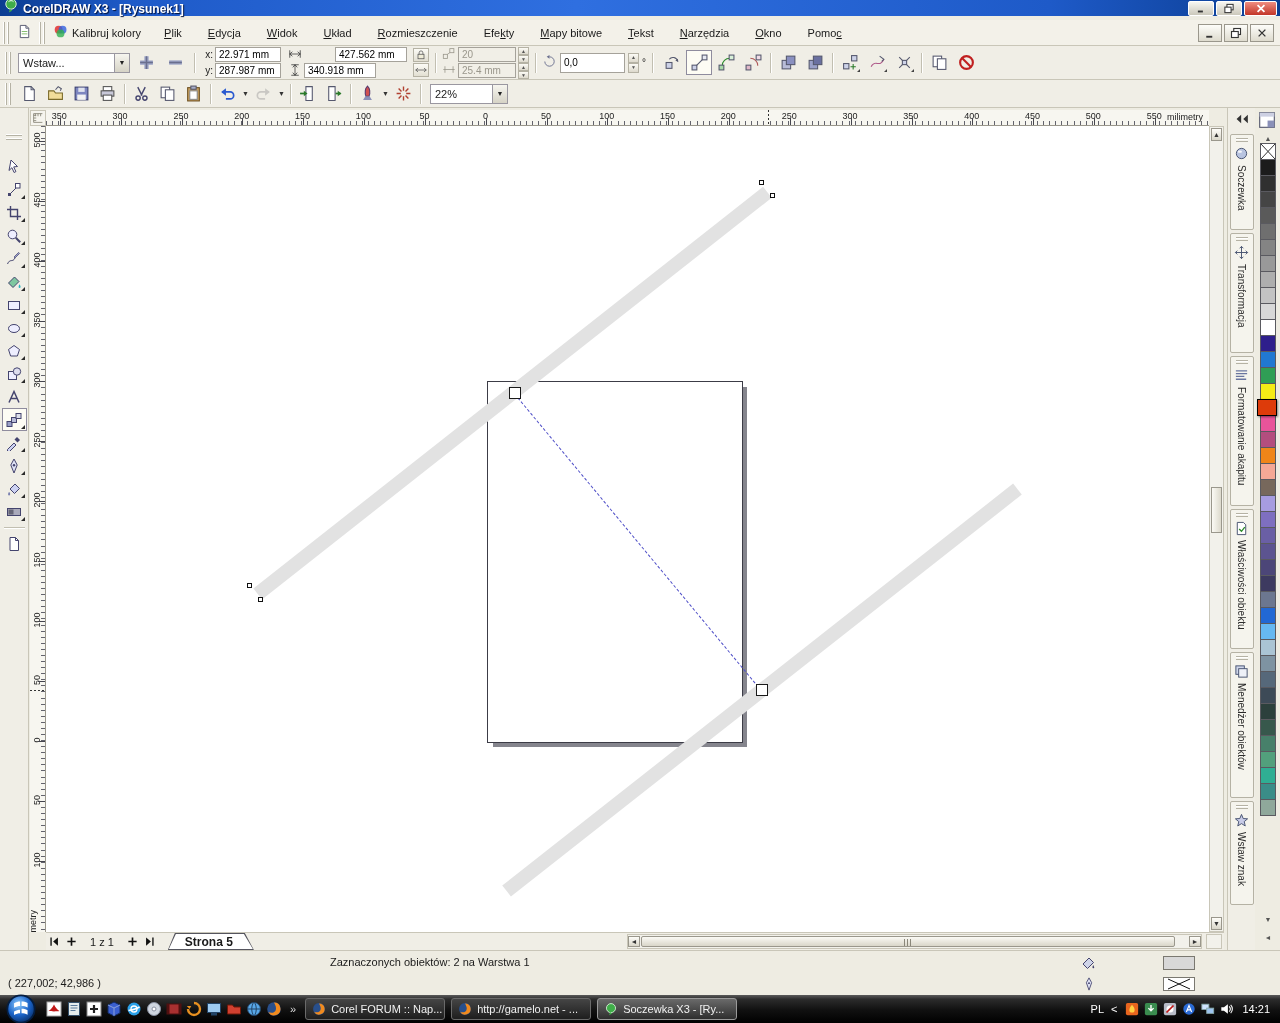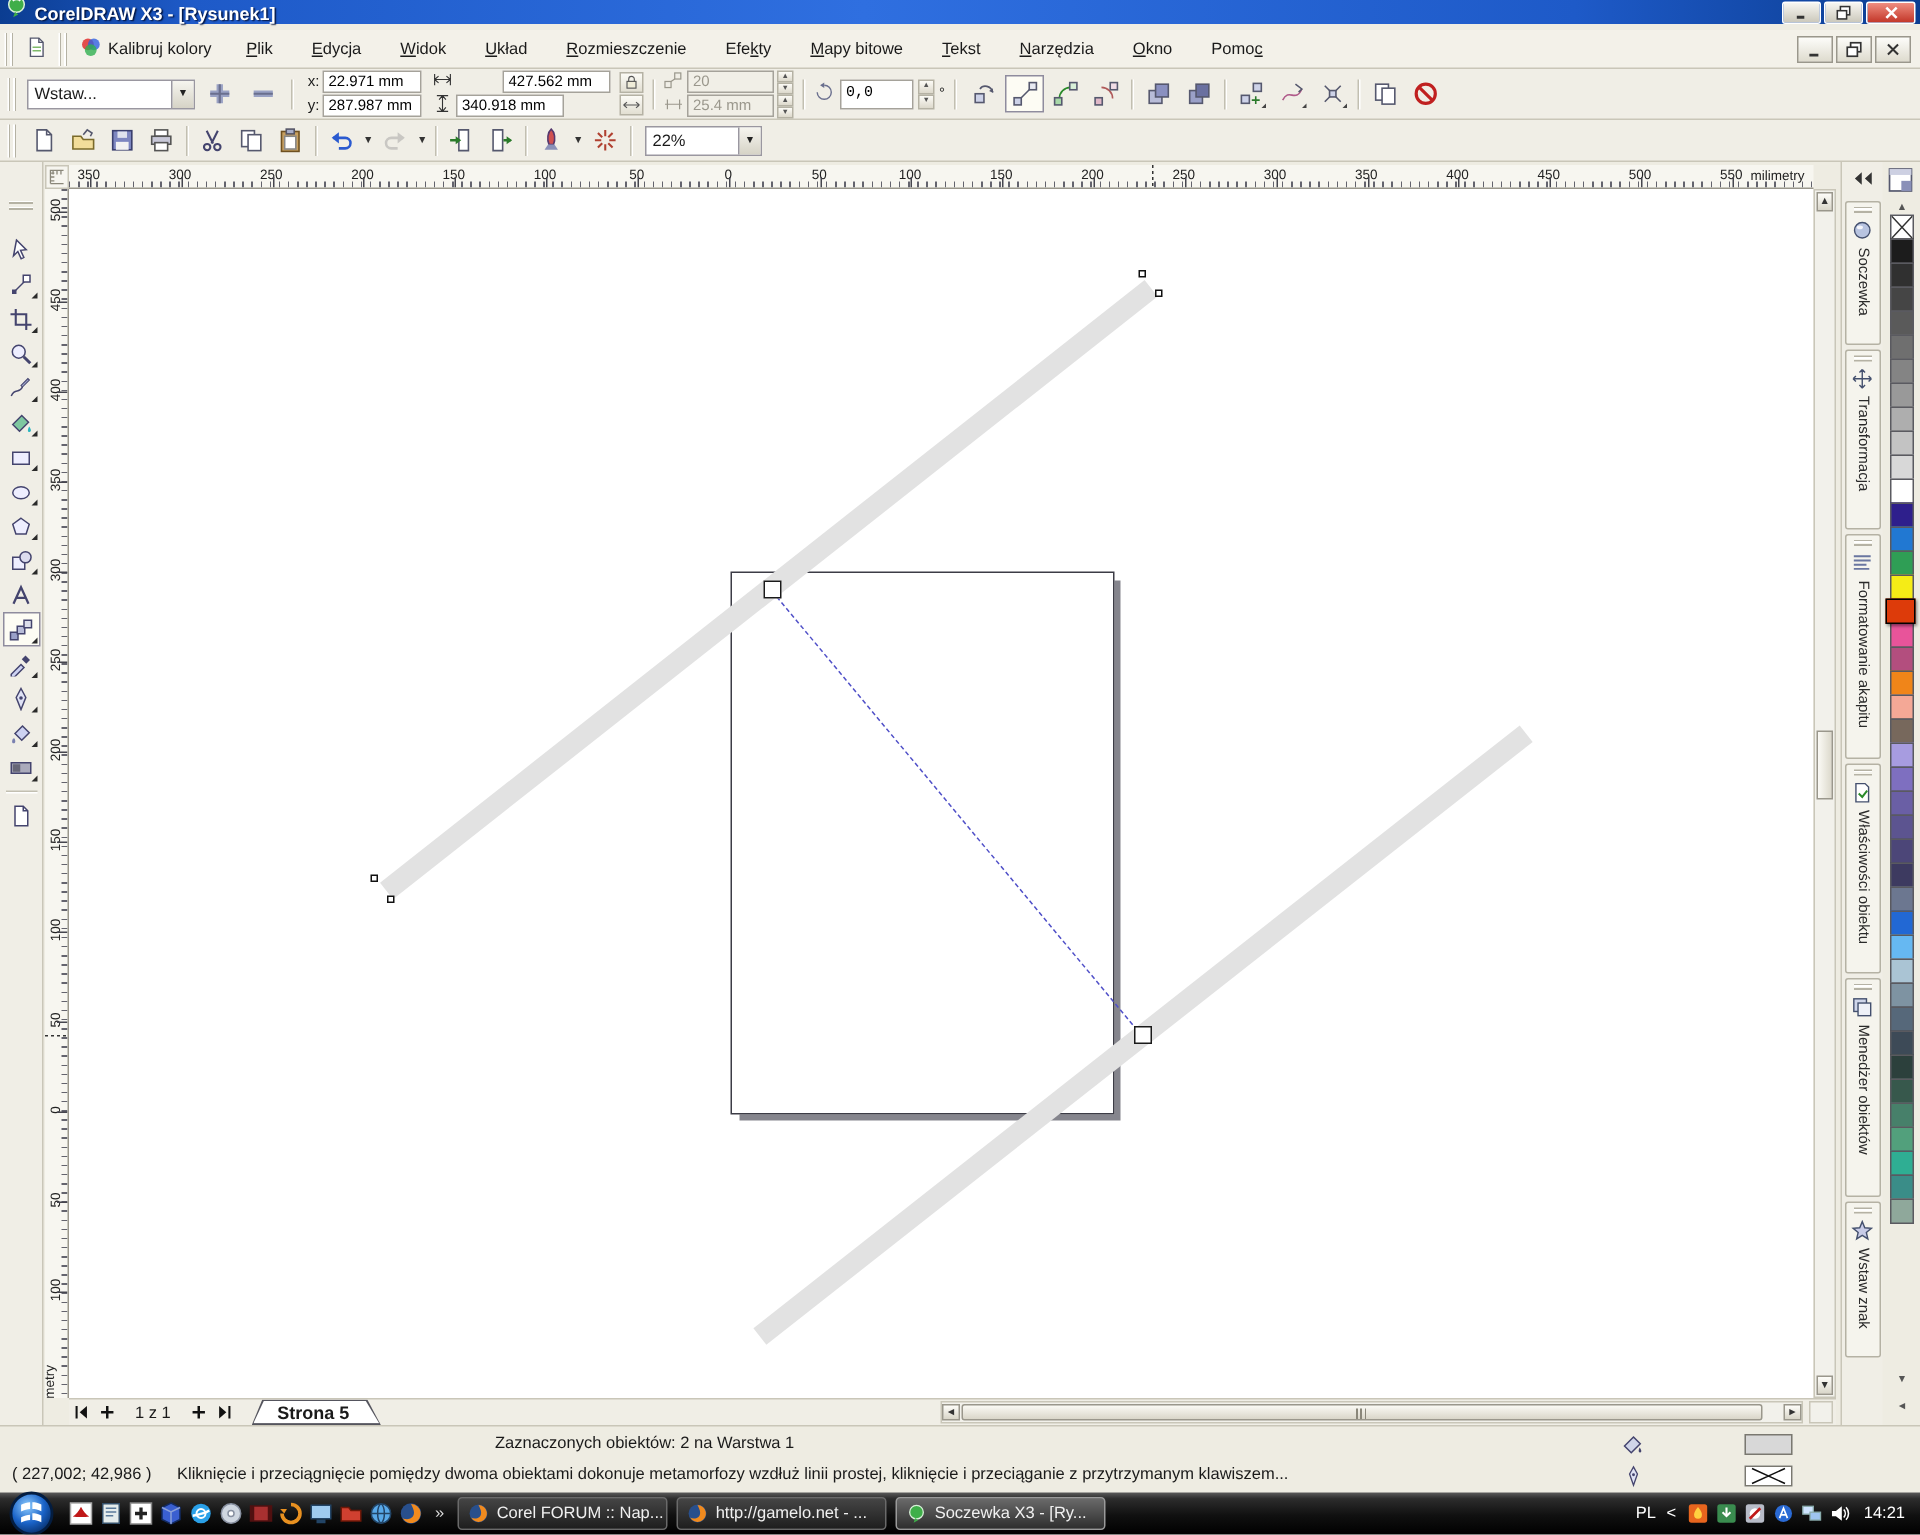--- a/index.html
+++ b/index.html
@@ -308,21 +308,21 @@
             <span>▲</span>
             <span>▼</span>
           </span>
         </span>
     </span>
     <span class="sep"></span>
     <span><svg width="15" height="15" viewBox="0 0 16 16">
           <path d="M8 3a5 5 0 1 1-5 5" fill="none" stroke="#6a6f8e"></path>
           <path d="M8 1v4L5 3z" fill="#6a6f8e"></path>
         </svg></span>
-    <input class="fld" style="width: 49px; height: 20px; font-family: Liberation Mono, monospace;" readonly="" value="0,0">
+    <input class="fld" style="width: 65px; height: 20px;" readonly="" value="0,0">
     <span class="spin" style="height:20px">
         <span>▲</span>
         <span>▼</span>
       </span>
     <span style="font-size:10px">°</span>
     <span class="sep"></span>
     <span id="prop-buttons" style="display:flex;align-items:center;gap:1px">
         <span class="pbtn">
           <span style="display: inline-flex;">
             <svg width="17" height="17" viewBox="0 0 16 16">
@@ -961,21 +961,20 @@
         <div class="swatch" style="background: rgb(58, 141, 136);"></div>
         <div class="swatch" style="background: rgb(143, 168, 155);"></div>
       </div>
     <div class="pal-arrow" id="pal-down">▼</div>
     <div class="pal-arrow" id="pal-expand">◄</div>
   </div>
 
   <div id="statusbar">
     <span id="st-sel">Zaznaczonych obiektów:  2  na Warstwa 1</span>
     <span id="st-coord">( 227,002; 42,986 )</span>
-    <span id="st-hint">Kliknięcie i przeciągnięcie pomiędzy dwoma obiektami dokonuje metamorfozy wzdłuż linii prostej, kliknięcie i przeciąganie z przytrzymanym klawiszem...</span>
     <span class="st-ico" style="left:1080px;top:4px"><svg width="16" height="16" viewBox="0 0 16 16">
           <path d="M3 9l6-6 4.5 4.5-6 6z" fill="#cfd4e8" stroke="#44446e"></path>
           <path d="M13.2 10c1 1.6 1.6 3 .3 3.3-1.2.3-1.4-1.7-.3-3.3z" fill="#44446e"></path>
         </svg></span>
     <span class="st-swatch" style="top: 5px; background: rgb(216, 216, 216);" id="fill-swatch"></span>
     <span class="st-ico" style="left:1082px;top:25px"><svg width="14" height="16" viewBox="0 0 16 16">
           <path d="M8 1l3 5.5L8 15 5 6.5z" fill="#dfe2f5" stroke="#44446e"></path>
           <circle cx="8" cy="7" r="1.1" fill="#44446e"></circle>
         </svg></span>
     <span class="st-swatch" style="top:26px;background:#fff"><svg width="30" height="12" viewBox="0 0 30 12">

